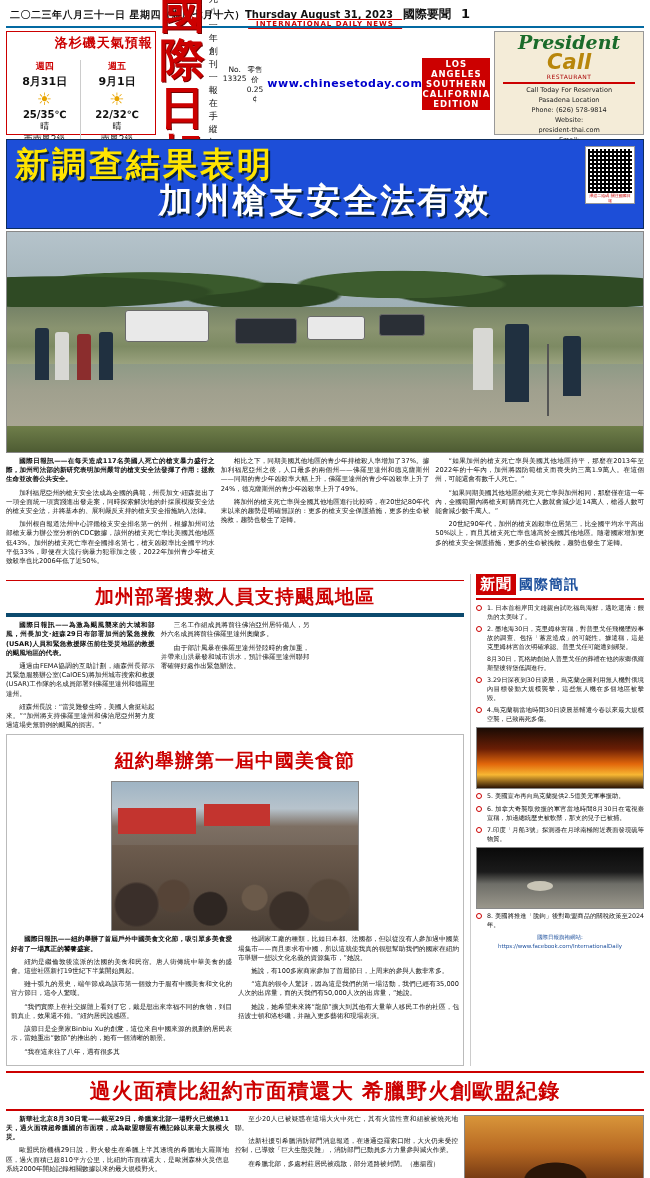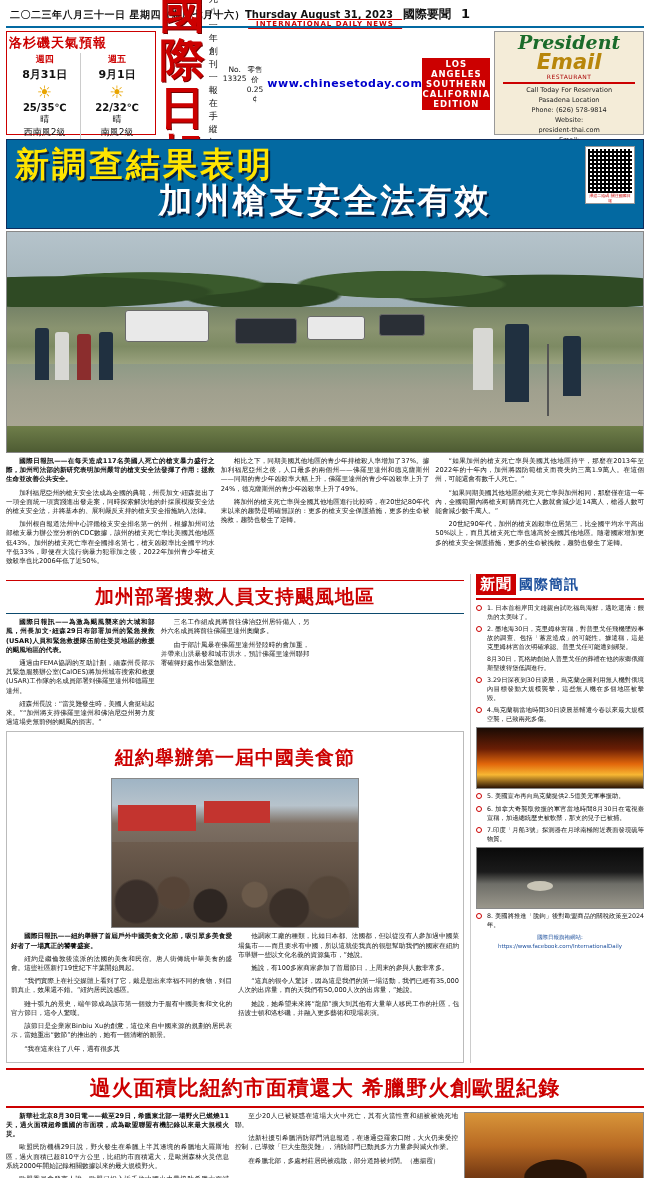--- a/index.html
+++ b/index.html
@@ -25,22 +25,22 @@
   .topbar .sec { font-size:12px; font-weight:bold; }
   .topbar .pageno { font-size:13px; font-weight:bold; }
 
   
   .masthead { display:flex; gap:4px; margin-top:3px; height:104px; }
   .weather {
     width:160px; border:1px solid #c00; position:relative;
     background:#fff; padding:2px;
   }
   .weather .wtitle {
-    text-align:left; color:#c00; font-weight:bold; font-size:13px;
-    letter-spacing:1px; margin-bottom:1px;
+    text-align:right; color:#c00; font-weight:bold; font-size:13px;
+    letter-spacing:1px; margin-bottom:8px;
   }
   .weather .wrow { display:flex; font-size:9px; text-align:center; }
   .weather .wcell { flex:1; }
   .weather .wday { color:#c00; font-weight:bold; font-size:9px; }
   .weather .wdate { font-weight:bold; font-size:11px; margin:1px 0; }
   .weather .wicon { font-size:17px; line-height:18px; margin:1px 0; color:#e8a400; }
   .weather .wtemp { font-size:10px; font-weight:bold; }
   .weather .wsky { font-size:9px; }
   .weather .wwind { font-size:9px; }
   .weather .wsep { width:1px; background:#ccc; }
@@ -82,21 +82,21 @@
     font-style:italic;
   }
   .adname2 { color:#b8860b; font-size:21px; font-style:italic; font-weight:bold; line-height:20px;}
   .adsub { font-size:6px; color:#a00; letter-spacing:0.5px; margin-top:1px; }
   .adtxt { font-size:6.5px; line-height:8px; margin-top:2px; color:#222; }
   .adline { height:2px; background:#c00; margin:2px 6px; }
 
   
   .hl-wrap { margin-top:4px; position:relative; }
   .hl-band {
-    background:#0369a1; padding:6px 8px 10px 8px; position:relative;
+    background:#1d4ed8; padding:6px 8px 10px 8px; position:relative;
     border:1px solid #0d2d5e;
   }
   .hl1 {
     font-family:"DejaVu Serif","Liberation Serif",serif;
     color:#ffe400; font-size:34px; font-weight:bold; letter-spacing:3px;
     line-height:36px; text-shadow:2px 2px 0 #062044;
   }
   .hl2 {
     font-family:"DejaVu Serif","Liberation Serif",serif;
     color:#ffffff; font-size:34px; font-weight:bold; letter-spacing:3px;
@@ -143,21 +143,21 @@
   .cols3 { display:flex; gap:6px; margin-top:4px; }
   .col { flex:1; font-size:6.6px; line-height:9.2px; text-align:justify; color:#111; }
   .col p { margin:0 0 4px 0; text-indent:2em; }
   .lead { font-weight:bold; }
 
   
   .redhead {
     color:#c00; font-weight:bold; font-size:19px; text-align:center;
     font-family:"DejaVu Serif","Liberation Serif",serif;
     letter-spacing:1px; margin:6px 0 4px 0;
-    border-top:1px solid #c00; border-bottom:1px solid #0c4a6e; padding:3px 0;
+    border-top:1px solid #c00; border-bottom:4px solid #0c4a6e; padding:3px 0;
   }
   .redhead.noborder { border:none; }
 
   
   .midwrap { display:flex; gap:6px; margin-top:4px; }
   .midleft { width:458px; }
   .sidebar { width:174px; border-left:1px solid #ccc; padding-left:5px; }
   .sb-head { display:flex; align-items:center; gap:3px; margin-bottom:3px; }
   .sb-new {
     background:#c00; color:#fff; font-weight:bold; font-size:15px; padding:1px 4px;
@@ -259,21 +259,21 @@
       <div class="mastmeta">
         <span>No. 13325</span>
         <span>零售价0.25 ¢</span>
       </div>
       <div class="url">www.chinesetoday.com</div>
       <div class="editionbar">LOS ANGELES SOUTHERN CALIFORNIA EDITION</div>
     </div>
 
     <div class="adbox">
       <div class="adname">President</div>
-      <div class="adname2">Email</div>
+      <div class="adname2">Call</div>
       <div class="adsub">RESTAURANT</div>
       <div class="adline"></div>
       <div class="adtxt">Call Today For Reservation</div>
       <div class="adtxt">Pasadena Location</div>
       <div class="adtxt">Phone: (626) 578-9814</div>
       <div class="adtxt">Website:</div>
       <div class="adtxt">president-thai.com</div>
       <div class="adtxt">Email:</div>
       <div class="adtxt">president-thai@live.com</div>
     </div>
@@ -348,22 +348,22 @@
         <div class="redhead noborder">紐約舉辦第一屆中國美食節</div>
         <div class="ff-photo">
           <div class="ff-tent" style="left:6px; top:26px; width:78px; height:26px;"></div>
           <div class="ff-tent" style="left:92px; top:22px; width:66px; height:22px;"></div>
           <div class="ff-crowd"></div>
         </div>
         <div class="cols2">
           <div class="col">
             <p class="lead">國際日報訊——紐約舉辦了首屆戶外中國美食文化節，吸引眾多美食愛好者了一場真正的饕餮盛宴。</p>
             <p>紐約是繼倫敦後流派的法國的美食和民宿。唐人街傳統中華美食的盛會。這些社區新打19世紀下半葉開始興起。</p>
+            <p>雖十張九的景史，端午節成為該市第一個致力于服有中國美食和文化的官方節日，這令人驚嘆。</p>
             <p>“我們實際上在社交媒體上看到了它，戴是想出來幸福不同的食物，到目前真止，效果還不錯。”紐約居民說感區。</p>
-            <p>雖十張九的景史，端午節成為該市第一個致力于服有中國美食和文化的官方節日，這令人驚嘆。</p>
             <p>該節日是企業家Binbiu Xu的創意，這位來自中國來源的規劃的居民表示，當她重出“數節”的推出的，她有一個清晰的願景。</p>
             <p>“我在這來往了八年，遇有很多其</p>
           </div>
           <div class="col">
             <p>他調家工廠的種類，比如日本都、法國都，但以從沒有人參加過中國菜場集市——而且要求有中國，所以這就使我真的很想幫助我們的國家在紐約市舉辦一些以文化名義的資源集市，”她說。</p>
             <p>施說，有100多家商家參加了首屆節日，上周末的參與人數非常多。</p>
             <p>“這真的很令人驚訝，因為這是我們的第一場活動，我們已經有35,000人次的出席量，而的天我們有50,000人次的出席量，”她說。</p>
             <p>她說，她希望未來將“龍節”擴大到其他有大量華人移民工作的社區，包括波士頓和洛杉磯，并融入更多藝術和現場表演。</p>
           </div>
         </div>

